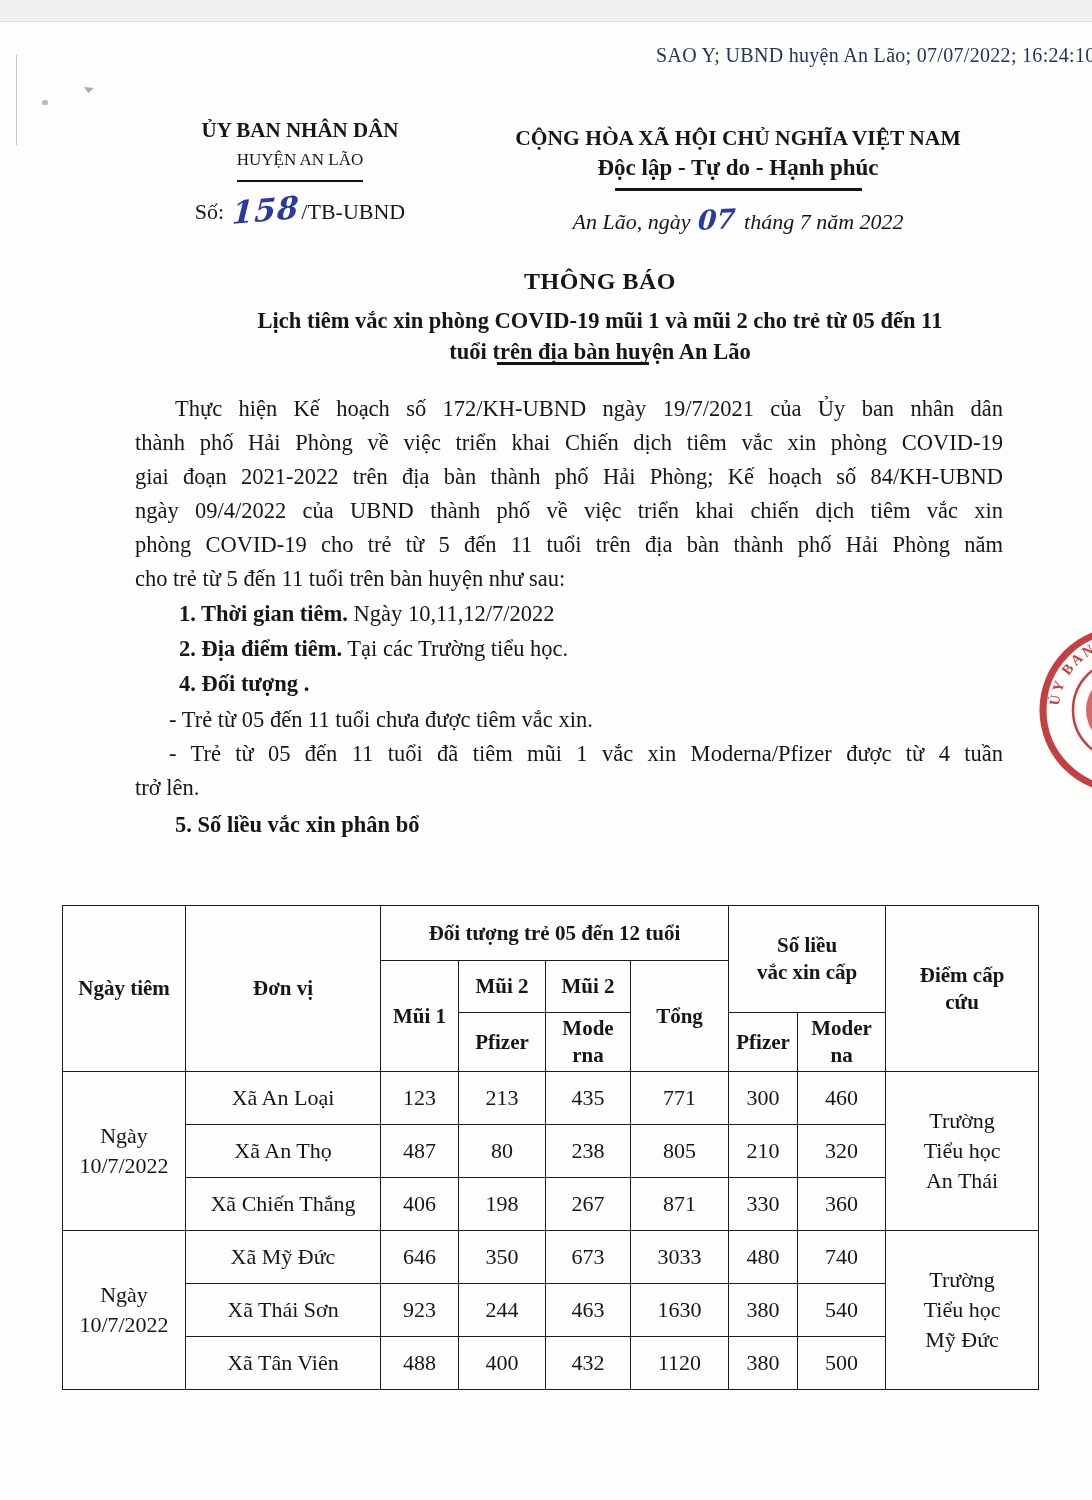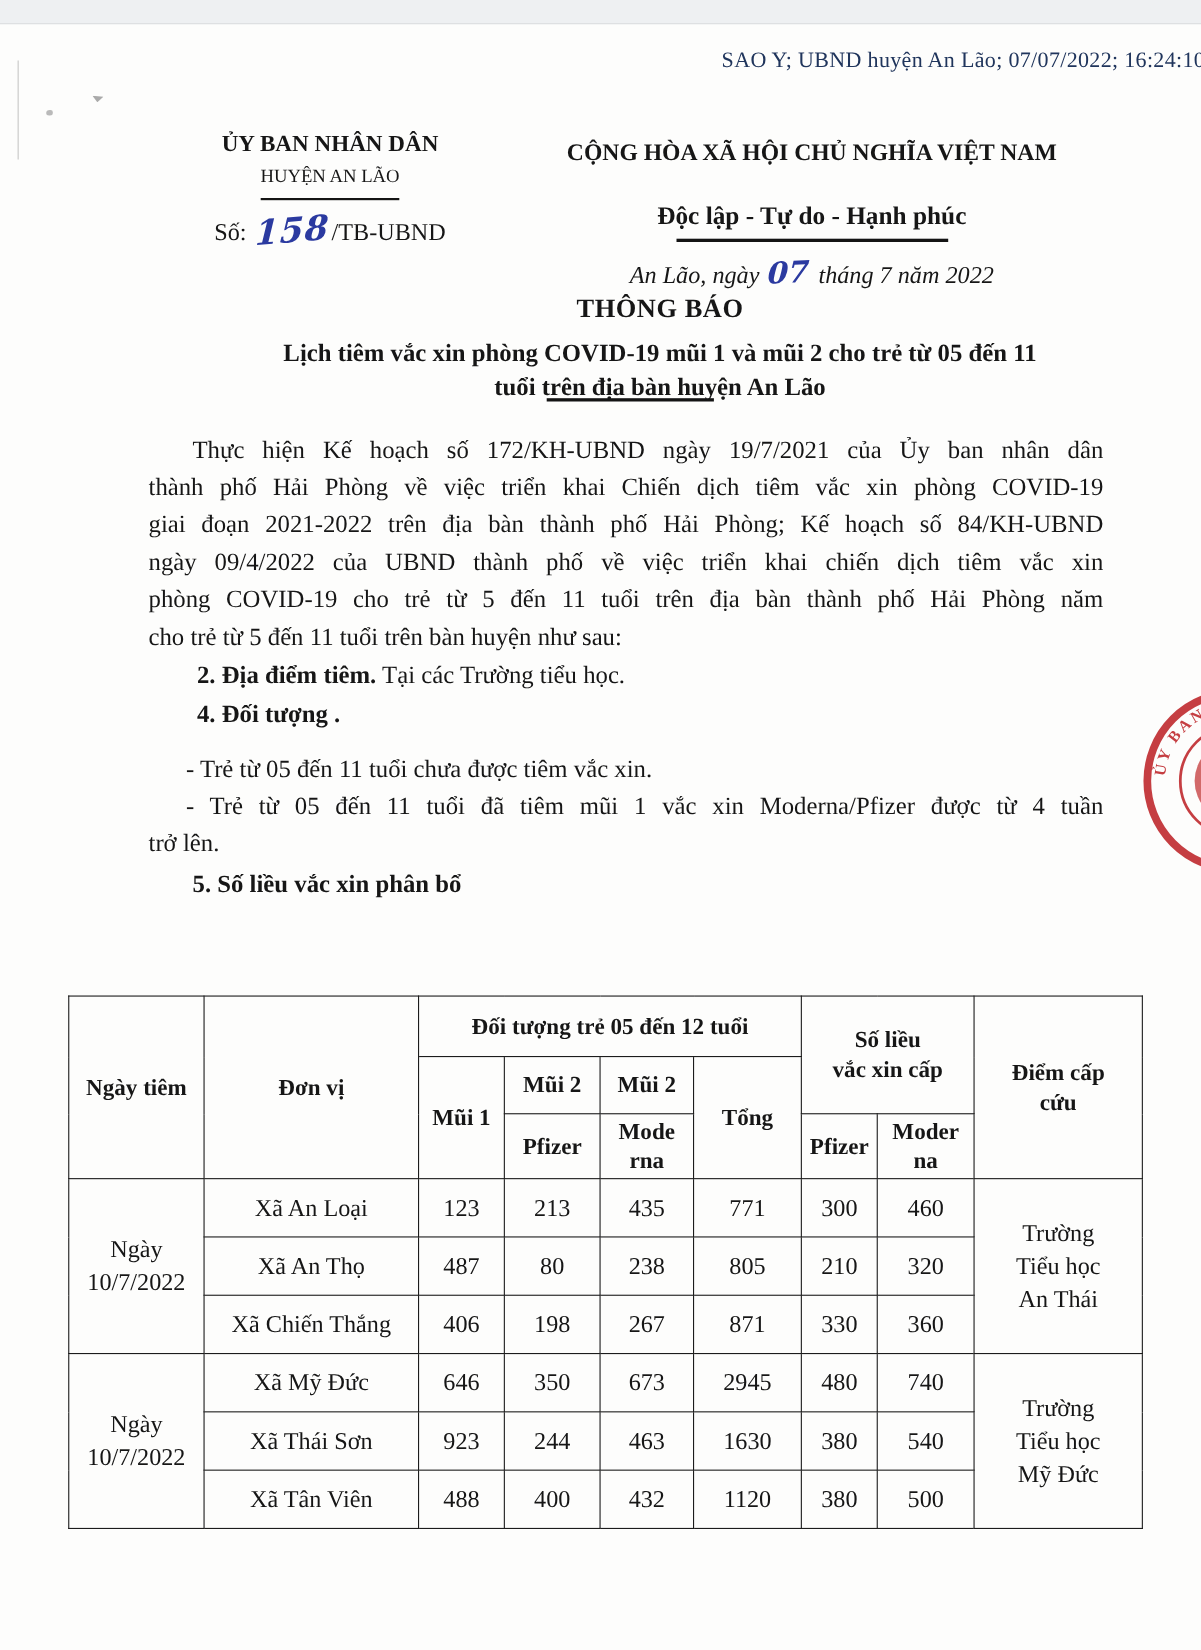--- a/index.html
+++ b/index.html
@@ -28,39 +28,39 @@
   .org-underline { width:126px; height:2px; background:#141414; margin:6px auto 0; }
   .doc-no { margin-top:8px; font-size:22px; }
   .hand { color:#2b3aa0; font-style:italic; font-weight:bold;
     font-family:"DejaVu Serif",serif; display:inline-block; }
   .hand-158 { font-size:31px; transform:rotate(-5deg) skewX(-8deg);
     letter-spacing:1px; margin:0 2px; position:relative; top:2px; }
   .hand-07 { font-size:27px; transform:rotate(-3deg) skewX(-6deg); margin:0 8px; }
 
   .nat-block { position:absolute; left:492px; top:124px; width:492px; text-align:center; }
   .nat-l1 { font-weight:bold; font-size:21.5px; line-height:28px; }
-  .nat-l2 { font-weight:bold; font-size:23px; line-height:32px;margin-top:29px; }
+  .nat-l2 { font-weight:bold; font-size:23px; line-height:32px; }
   .nat-underline { width:247px; height:2.5px; background:#141414; margin:4px auto 0; }
   .dateline { margin-top:13px; font-style:italic; font-size:22px; }
 
   .title-block { position:absolute; left:100px; top:266px; width:1000px; text-align:center; }
   .doc-type { font-weight:bold; font-size:24px; line-height:30px; letter-spacing:.5px; }
   .title-l1 { font-weight:bold; font-size:22.5px; line-height:33px; margin-top:8px; }
   .title-l2 { font-weight:bold; font-size:22.5px; line-height:30px; }
   .title-underline { position:absolute; left:497px; top:362px; width:152px; height:3px; background:#141414; }
 
   .body-block { position:absolute; left:135px; top:392px; width:868px;
     font-size:22.5px; }
   .pline { height:34px; line-height:34px; text-align:justify; text-align-last:justify;
     white-space:nowrap; overflow:hidden; }
   .pline.first { padding-left:40px; }
   .pline.last { text-align-last:left; }
   .list-item { height:35px; line-height:35px; padding-left:44px; }
   .list-item b { font-weight:bold; }
-  .bullet1 { height:35px; line-height:35px; padding-left:34px; margin-top:15px; }
+  .bullet1 { height:35px; line-height:35px; padding-left:34px; margin-top:1px; }
   .b2l1 { height:34px; line-height:34px; padding-left:34px; text-align:justify;
     text-align-last:justify; white-space:nowrap; overflow:hidden; }
   .b2l2 { height:34px; line-height:34px; }
   .sec5 { height:36px; line-height:36px; padding-left:40px; font-weight:bold; margin-top:2px; }
 
   table.vax { position:absolute; left:62px; top:905px; width:976px;
     border-collapse:collapse; table-layout:fixed;
     font-family:"Liberation Serif","DejaVu Serif",serif; }
   table.vax td, table.vax th {
     border:1.8px solid #1c1c1c; text-align:center; vertical-align:middle;
@@ -108,20 +108,21 @@
   <div class="title-underline"></div>
 
   <div class="body-block">
     <div class="pline first">Thực hiện Kế hoạch số 172/KH-UBND ngày 19/7/2021 của Ủy ban nhân dân</div>
     <div class="pline">thành phố Hải Phòng về việc triển khai Chiến dịch tiêm vắc xin phòng COVID-19</div>
     <div class="pline">giai đoạn 2021-2022 trên địa bàn thành phố Hải Phòng; Kế hoạch số 84/KH-UBND</div>
     <div class="pline">ngày 09/4/2022 của UBND thành phố về việc triển khai chiến dịch tiêm vắc xin</div>
     <div class="pline">phòng COVID-19 cho trẻ từ 5 đến 11 tuổi trên địa bàn thành phố Hải Phòng năm</div>
     <div class="pline last">cho trẻ từ 5 đến 11 tuổi trên bàn huyện như sau:</div>
 
+    <div class="list-item"><b>1. Thời gian tiêm.</b><span> Ngày 10,11,12/7/2022</span></div>
     <div class="list-item"><b>2. Địa điểm tiêm.</b><span> Tại các Trường tiểu học.</span></div>
     <div class="list-item"><b>4. Đối tượng .</b><span></span></div>
 
     <div class="bullet1">- Trẻ từ 05 đến 11 tuổi chưa được tiêm vắc xin.</div>
     <div class="b2l1">- Trẻ từ 05 đến 11 tuổi đã tiêm mũi 1 vắc xin Moderna/Pfizer được từ 4 tuần</div>
     <div class="b2l2">trở lên.</div>
 
     <div class="sec5">5. Số liều vắc xin phân bổ</div>
   </div>
 
@@ -193,21 +194,21 @@
         <td>360</td>
       </tr>
 
       <tr class="dr">
         <td rowspan="3" class="datecell date-top">Ngày
 10/7/2022</td>
         <td class="unit">Xã Mỹ Đức</td>
         <td>646</td>
         <td>350</td>
         <td>673</td>
-        <td>2945</td>
+        <td>3033</td>
         <td>480</td>
         <td>740</td>
         <td rowspan="3" class="schoolcell">Trường
 Tiểu học
 Mỹ Đức</td>
       </tr>
       <tr class="dr">
         <td class="unit">Xã Thái Sơn</td>
         <td>923</td>
         <td>244</td>

